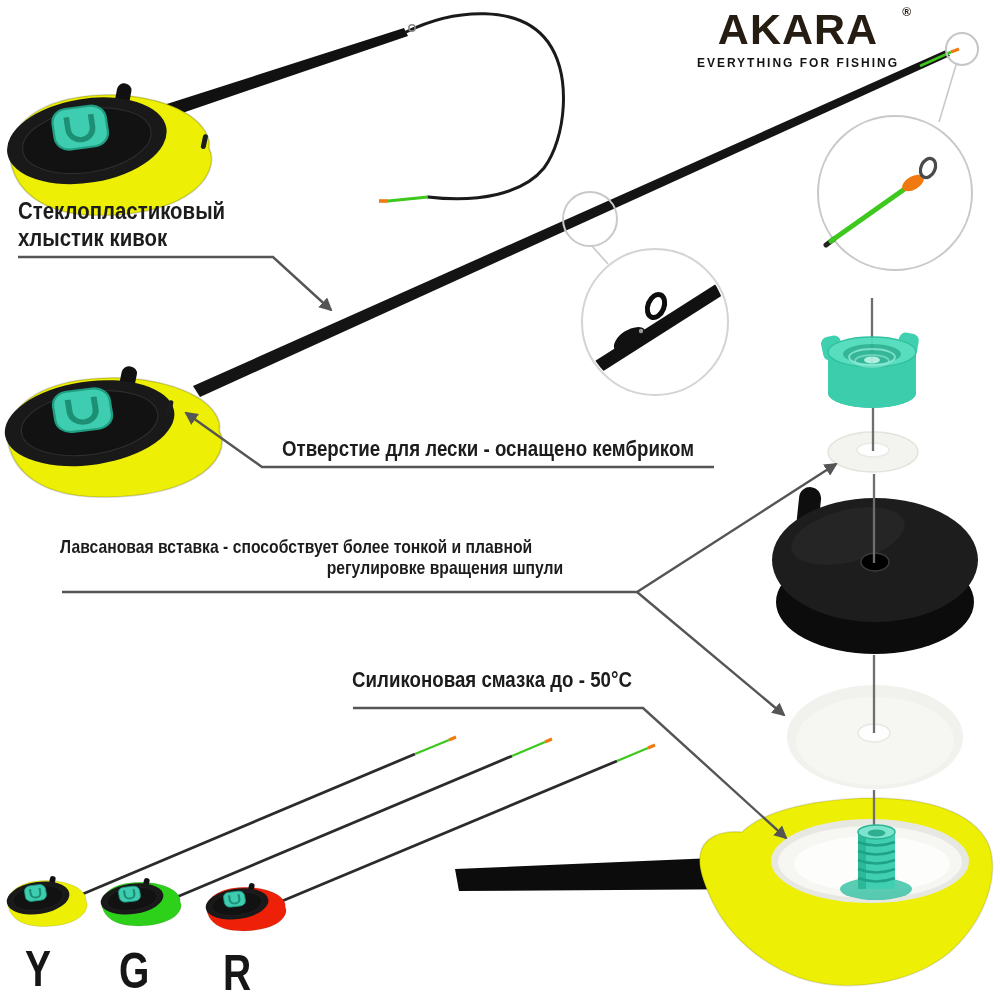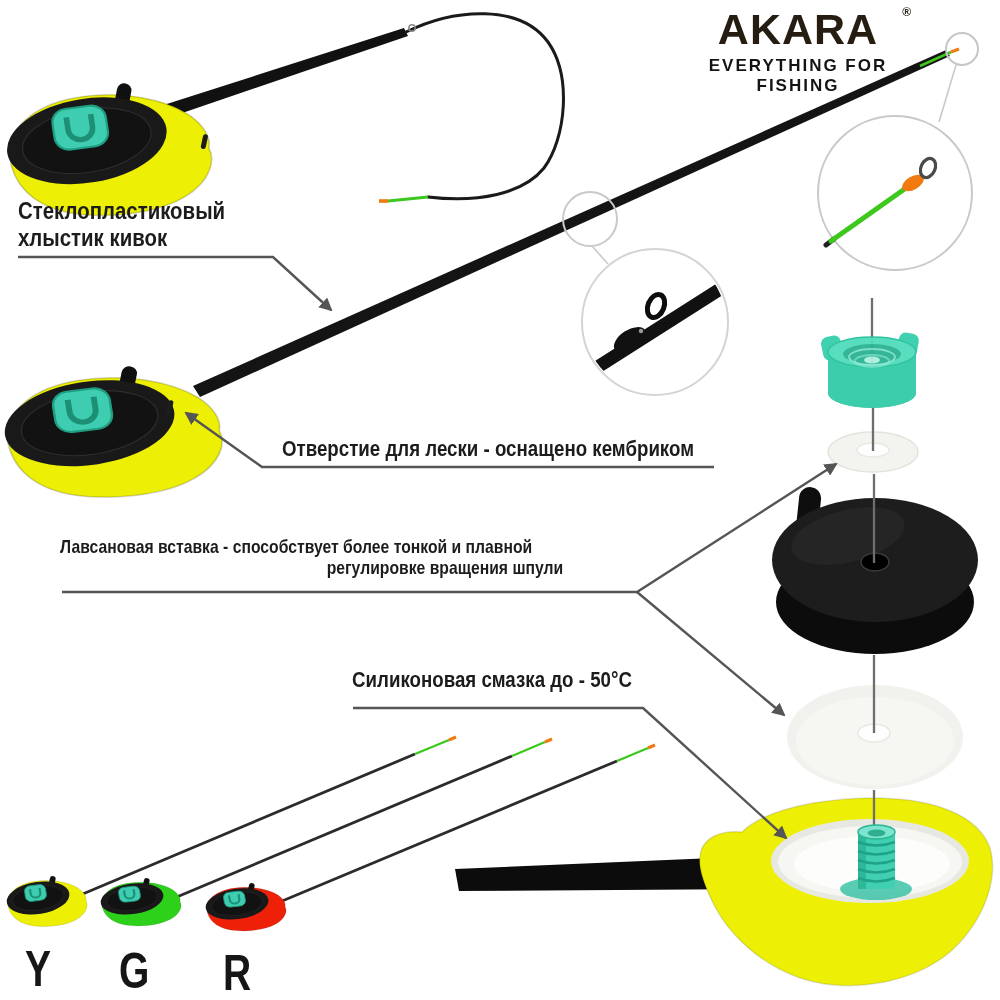--- a/index.html
+++ b/index.html
@@ -9,21 +9,21 @@
   .lbl{position:absolute;font-weight:bold;color:#1c1c1c;white-space:nowrap;
        transform:scaleX(.85);transform-origin:left top;line-height:1.12;}
   .lbl-whip{left:18px;top:198px;font-size:24px;}
   .lbl-hole{left:282px;top:437px;font-size:22px;}
   .lbl-lavsan{left:60px;top:537px;font-size:18.5px;width:592px;}
   .lbl-lavsan .l2{text-align:right;}
   .lbl-silicone{left:352px;top:668px;font-size:22px;}
   .logo{position:absolute;left:688px;top:8px;width:220px;text-align:center;}
   .brand{font-size:43px;font-weight:900;letter-spacing:1px;color:#251c12;line-height:1;position:relative;}
   .regmark{position:absolute;right:-4px;top:-2px;font-size:12px;font-weight:bold;color:#251c12;}
-  .tagline{font-size:17px;font-weight:bold;letter-spacing:2px;color:#141414;margin-top:5px;}
+  .tagline{font-size:12px;font-weight:bold;letter-spacing:2px;color:#141414;margin-top:5px;}
   .variant-letter{position:absolute;font-size:50px;font-weight:800;color:#161616;
                   transform:scale(.78,1);transform-origin:left top;line-height:1;}
   .vy{left:25px;top:944px;} .vg{left:119px;top:946px;} .vr{left:223px;top:948px;}
   .c-y{color:#edf005}.c-g{color:#2ed119}.c-r{color:#ee2008}
 </style>
 </head>
 <body>
 
 <div id="stage">
 

